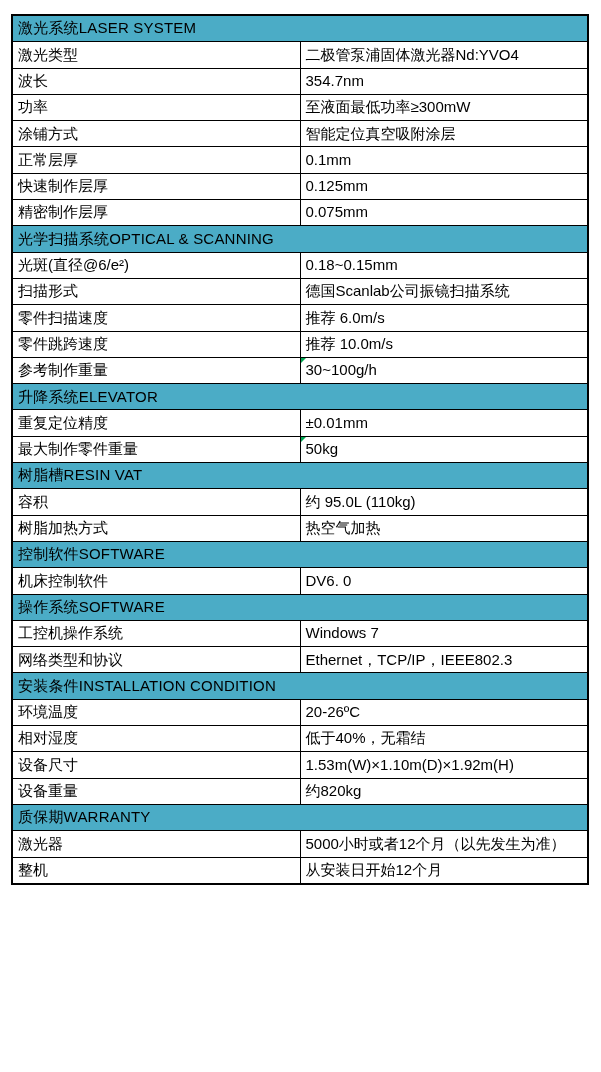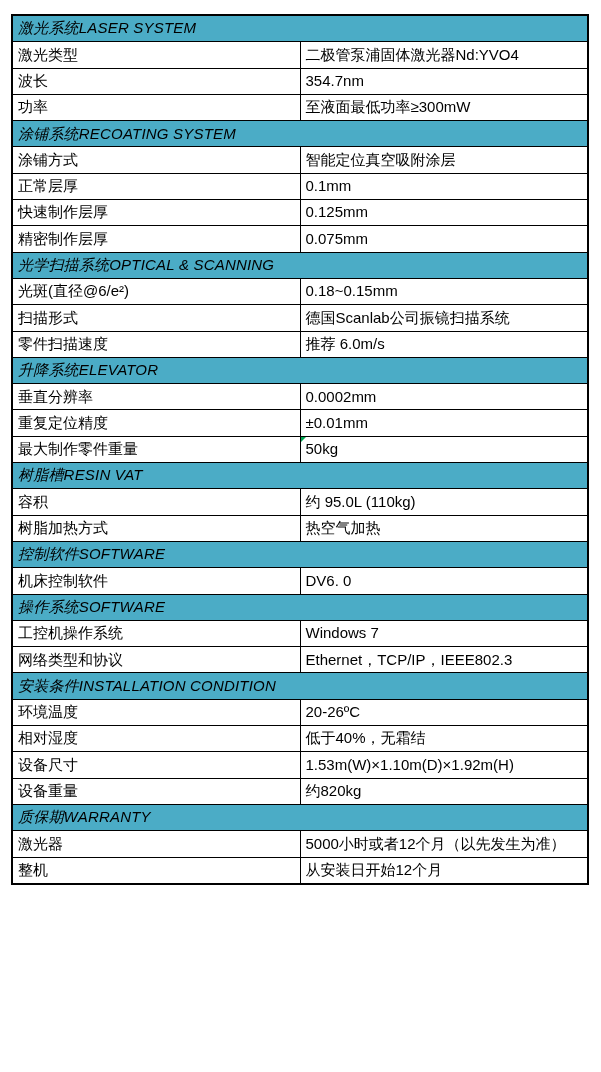--- a/index.html
+++ b/index.html
@@ -32,21 +32,20 @@
     vertical-align: middle;
     white-space: nowrap;
     overflow: hidden;
   }
   td.section-cell {
     background: var(--header-bg, #4BACC6);
     border: 2px solid var(--border-color, #000);
     font-size: 16px;
     font-weight: 500;
     letter-spacing: 0.2px;
-    font-style: italic;
   }
   td.label-cell {
     width: 287px;
   }
   td.value-cell {
     position: relative;
   }
   i.flag {
     position: absolute;
     left: 0;
@@ -71,23 +70,20 @@
           <td class="value-cell"><span>二极管泵浦固体激光器Nd:YVO4</span></td>
         </tr>
         <tr class="spec-row">
           <td class="label-cell">波长</td>
           <td class="value-cell"><span>354.7nm</span></td>
         </tr>
         <tr class="spec-row">
           <td class="label-cell">功率</td>
           <td class="value-cell"><span>至液面最低功率≥300mW</span></td>
         </tr>
-        <tr class="section-row">
-          <td class="section-cell" colspan="2">涂铺系统RECOATING SYSTEM</td>
-        </tr>
         <tr class="spec-row">
           <td class="label-cell">涂铺方式</td>
           <td class="value-cell"><span>智能定位真空吸附涂层</span></td>
         </tr>
         <tr class="spec-row">
           <td class="label-cell">正常层厚</td>
           <td class="value-cell"><span>0.1mm</span></td>
         </tr>
         <tr class="spec-row">
           <td class="label-cell">快速制作层厚</td>
@@ -105,26 +101,30 @@
           <td class="value-cell"><span>0.18~0.15mm</span></td>
         </tr>
         <tr class="spec-row">
           <td class="label-cell">扫描形式</td>
           <td class="value-cell"><span>德国Scanlab公司振镜扫描系统</span></td>
         </tr>
         <tr class="spec-row">
           <td class="label-cell">零件扫描速度</td>
           <td class="value-cell"><span>推荐 6.0m/s</span></td>
         </tr>
+        <tr class="spec-row">
+          <td class="label-cell">零件跳跨速度</td>
+          <td class="value-cell"><span>推荐 10.0m/s</span></td>
+        </tr>
+        <tr class="spec-row">
+          <td class="label-cell">参考制作重量</td>
+          <td class="value-cell"><i class="flag"></i><span>30~100g/h</span></td>
+        </tr>
         <tr class="section-row">
           <td class="section-cell" colspan="2">升降系统ELEVATOR</td>
-        </tr>
-        <tr class="spec-row">
-          <td class="label-cell">垂直分辨率</td>
-          <td class="value-cell"><span>0.0002mm</span></td>
         </tr>
         <tr class="spec-row">
           <td class="label-cell">重复定位精度</td>
           <td class="value-cell"><span>±0.01mm</span></td>
         </tr>
         <tr class="spec-row">
           <td class="label-cell">最大制作零件重量</td>
           <td class="value-cell"><i class="flag"></i><span>50kg</span></td>
         </tr>
         <tr class="section-row">

